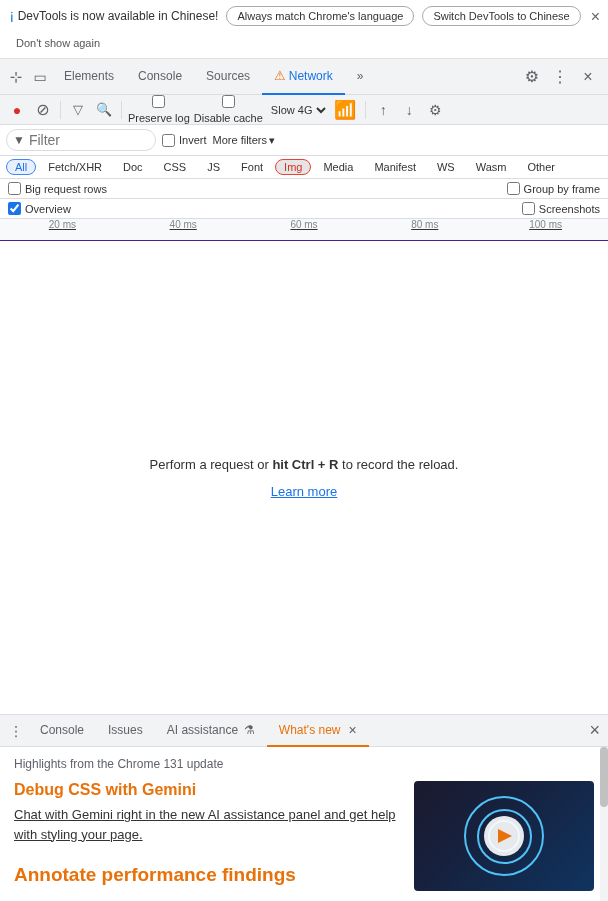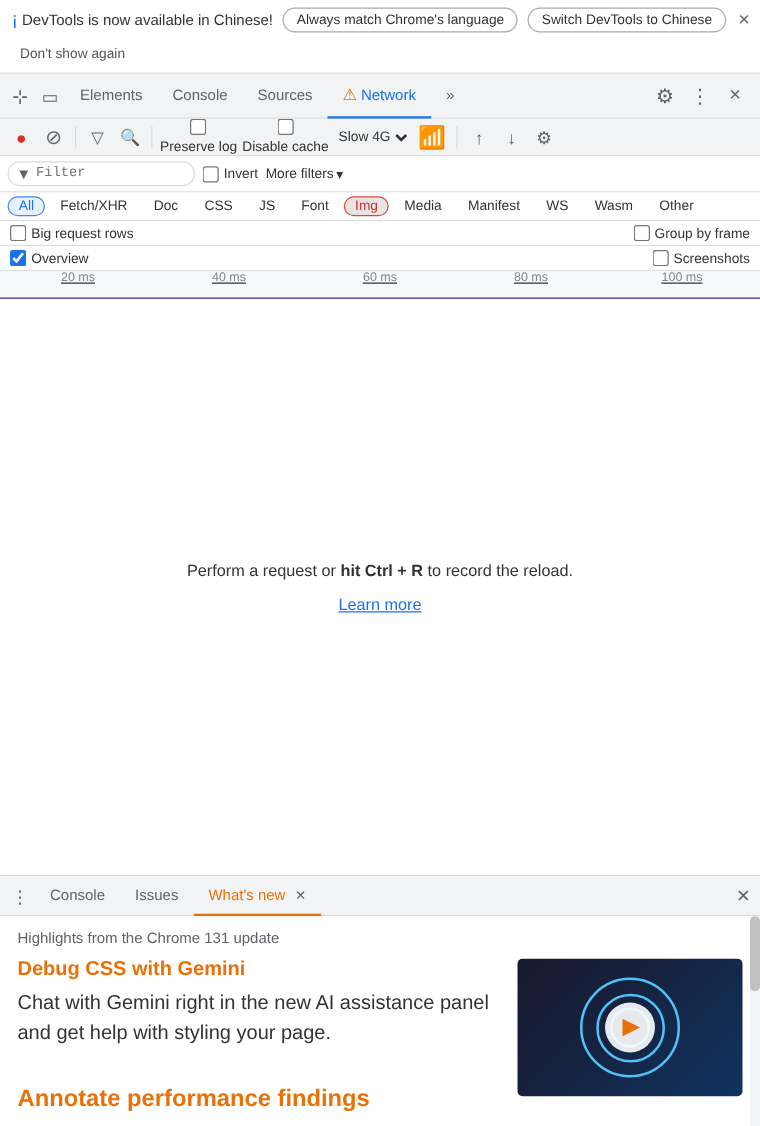--- a/index.html
+++ b/index.html
@@ -107,21 +107,21 @@
     }
     .filter-input-wrap {
       border: 1px solid #dadce0;
       border-radius: 14px;
       padding: 2px 10px 2px 6px;
       display: flex; align-items: center; gap: 4px;
       width: 150px;
       background: #fff;
     }
     .filter-input {
-      border: none; outline: none; font-size: 11px; background: transparent; width: 100%; font-family: Liberation Mono, monospace;
+      border: none; outline: none; font-size: 14px; background: transparent; width: 100%;
     }
     .filter-icon { font-size: 12px; color: #5f6368; }
     .invert-label { display: flex; align-items: center; gap: 4px; font-size: 11px; color: #333; }
     .more-filters-btn {
       border: none; background: transparent; font-size: 11px; color: #333; cursor: pointer; display: flex; align-items: center; gap: 2px;
     }
 
     
     .type-filter-row {
       background: #fff;
@@ -221,21 +221,21 @@
     .bottom-close-btn { border: none; background: transparent; font-size: 18px; color: #5f6368; cursor: pointer; padding: 0 4px; }
     .panel-menu-btn { border: none; background: transparent; font-size: 16px; color: #5f6368; cursor: pointer; padding: 0 6px; }
 
     
     .bottom-content {
       padding: 10px 14px;
       background: #fff;
     }
     .highlights-label { font-size: 12px; color: #5f6368; margin-bottom: 10px; }
     .feature-title { color: #e8710a; font-size: 16px; font-weight: 600; margin-bottom: 6px; }
-    .feature-desc { font-size: 16px; color: #333; margin-bottom: 30px; line-height: 1.5; }
+    .feature-desc { font-size: 13px; color: #333; margin-bottom: 20px; line-height: 1.5; text-decoration: underline; }
     .feature-title2 { color: #e8710a; font-size: 19px; font-weight: 600; }
 
     .feature-row {
       display: flex; gap: 14px; align-items: flex-start;
     }
     .feature-text { flex: 1; }
     .feature-thumb {
       width: 180px; height: 110px;
       background: linear-gradient(135deg, #1a1a2e 0%, #16213e 40%, #0f3460 100%);
       border-radius: 4px;
@@ -454,20 +454,24 @@
 
   <div class="bottom-panel">
     <div class="bottom-tabs">
       <button class="icon-btn panel-menu-btn" style="font-size:14px;">⋮</button>
       <div class="bottom-tab">
         <span>Console</span>
       </div>
       <div class="bottom-tab">
         <span>Issues</span>
       </div>
+      <div class="bottom-tab">
+        <span>AI assistance</span>
+        <span style="font-size:12px; margin-left:2px;">⚗</span>
+      </div>
       <div class="bottom-tab whats-new-active">
         <span>What's new</span>
         <span class="bottom-tab-close">×</span>
       </div>
       <div class="bottom-spacer"></div>
       <button class="bottom-close-btn">×</button>
     </div>
 
     <div class="bottom-content" style="position:relative; overflow:hidden;">
       <div class="highlights-label">Highlights from the Chrome 131 update</div>

